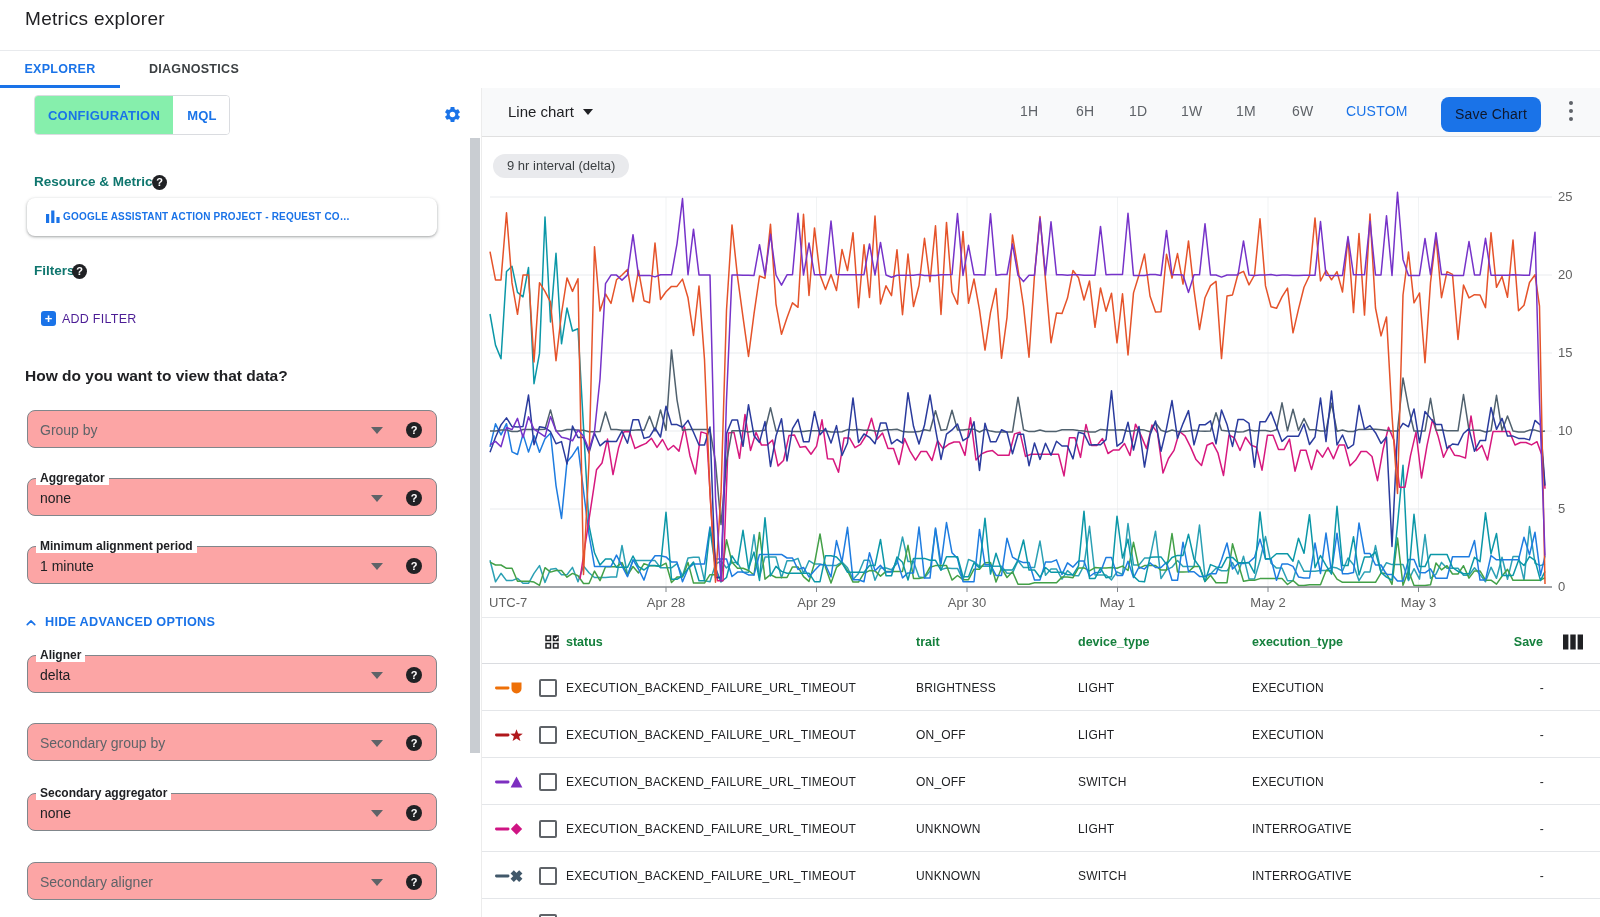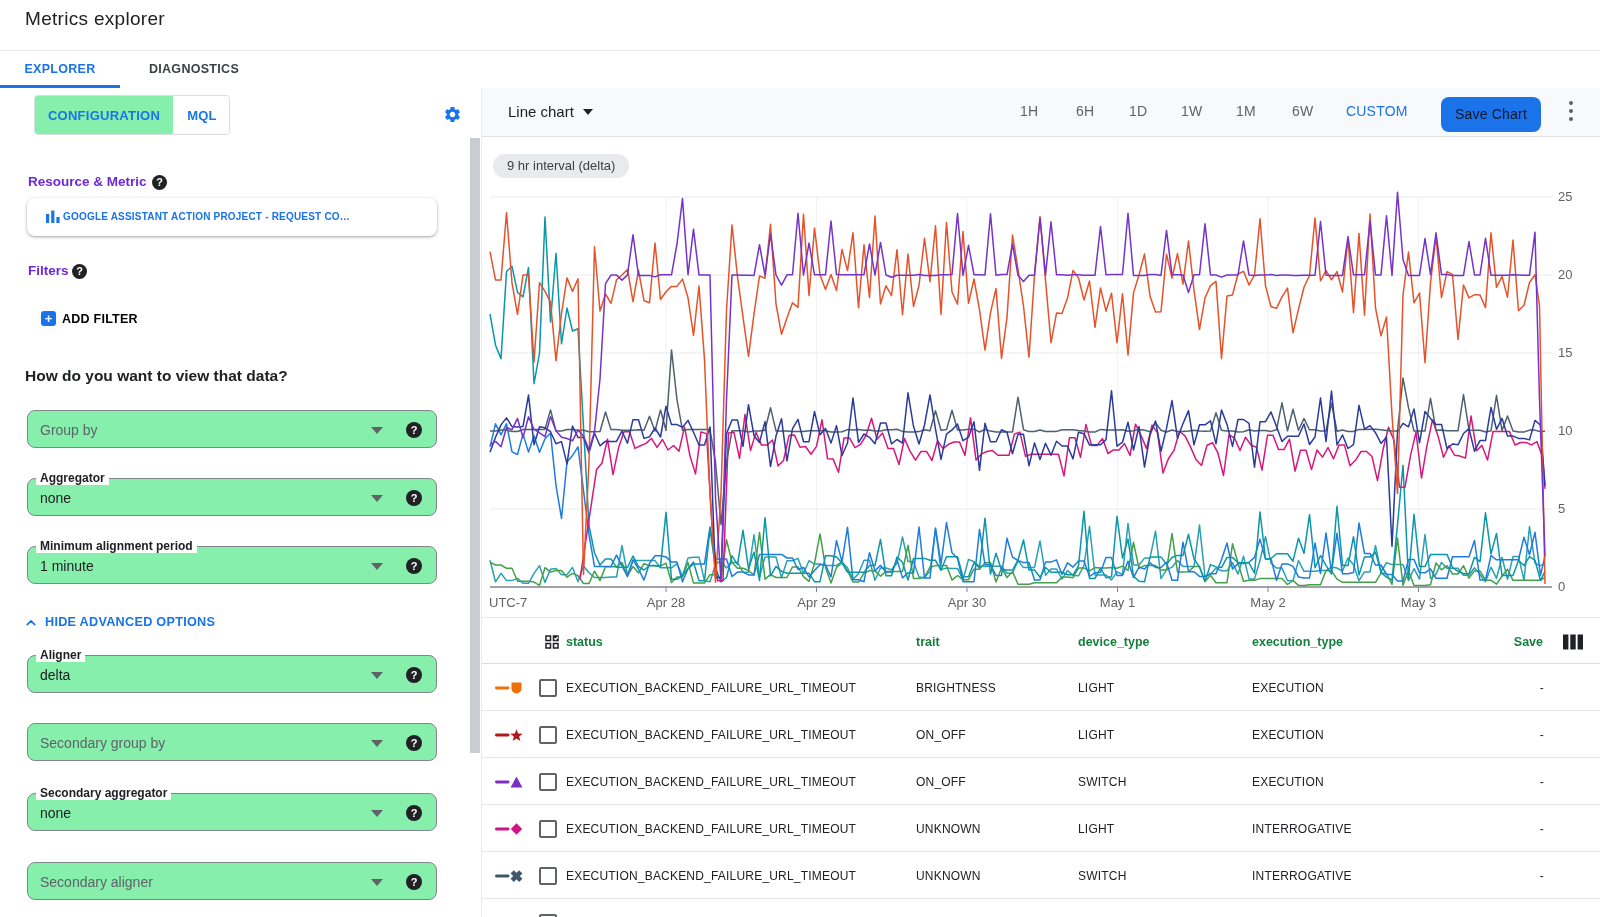--- a/index.html
+++ b/index.html
@@ -18,37 +18,37 @@
 #tabline { position:absolute; left:0; top:33px; width:120px; height:3px; background:#1a73e8; }
 
 
 #leftpanel { position:absolute; left:0; top:88px; width:470px; height:829px; background:#fff; }
 #segbox { position:absolute; left:34px; top:7px; width:196px; height:40px;
   border:1px solid #dadce0; border-radius:4px; overflow:hidden; }
 #segbox .seg1 { position:absolute; left:0; top:0; width:138px; height:40px; background:#86efac;
   color:#1a73e8; font-size:13px; font-weight:700; letter-spacing:0.25px; text-align:center; line-height:39px;}
 #segbox .seg2 { position:absolute; left:138px; top:0; width:58px; height:40px; background:#fff;
   color:#1a73e8; font-size:13px; font-weight:700; letter-spacing:0.25px; text-align:center; line-height:39px;}
-.sectionlabel { position:absolute; left:28px; font-size:13.5px; font-weight:700; color:#6d28d9; }
+.sectionlabel { position:absolute; left:34px; font-size:13.5px; font-weight:700; color:#0f766e; }
 .help { position:absolute; width:15px; height:15px; border-radius:50%; background:#202124;
   color:#fff; font-size:11px; font-weight:700; text-align:center; line-height:15px; }
 .help2 { position:absolute; right:14px; top:11px; width:16px; height:16px; border-radius:50%;
   background:#202124; color:#fff; font-size:11px; font-weight:700; text-align:center; line-height:16px; }
 #chip { position:absolute; left:27px; top:110px; width:410px; height:38px; background:#fff;
   border-radius:8px; box-shadow:0 1px 2px rgba(60,64,67,.3), 0 1px 3px 1px rgba(60,64,67,.15); }
 #chip .txt { position:absolute; left:36px; top:13px; font-size:10px; font-weight:700;
   color:#1a73e8; letter-spacing:0.2px; white-space:nowrap; }
 #addfilter { position:absolute; left:41px; top:223px; }
 #addfilter .plus { position:absolute; left:0; top:0; width:15px; height:15px; background:#1a73e8;
   border-radius:3px; color:#fff; font-size:13px; font-weight:700; text-align:center; line-height:15px; }
-#addfilter .t { position:absolute; left:21px; top:1px; white-space:nowrap; font-size:12.5px; font-weight:700;
-  color:#000000; letter-spacing:0.25px; }
+#addfilter .t { position:absolute; left:21px; top:1px; white-space:nowrap; font-size:12.5px; font-weight:400;
+  color:#4c1d95; letter-spacing:0.25px; }
 #howdo { position:absolute; left:25px; top:279px; font-size:15.5px; font-weight:700; color:#202124; }
 .selbox { position:absolute; left:27px; width:410px; height:38px; border:1px solid #80868b;
-  border-radius:8px; background:#86efac; }
+  border-radius:8px; background:#fca5a5; }
 .sellabel { position:absolute; left:8px; top:-7px; background:#fff; padding:0 4px;
   font-size:12px; font-weight:700; color:#202124; line-height:13px; }
 .selval { position:absolute; left:12px; top:11px; font-size:14px; color:#202124; }
 .selph { position:absolute; left:12px; top:11px; font-size:14px; color:#5f6368; }
 .caret { position:absolute; right:53px; top:16px; width:0; height:0;
   border-left:6px solid transparent; border-right:6px solid transparent; border-top:7px solid #5f6368; }
 #hideadv { position:absolute; left:26px; top:527px; color:#1a73e8; font-size:12.7px;
   font-weight:700; letter-spacing:0.25px; }
 #hideadv .chev { position:absolute; left:0; top:3px; width:10px; height:10px; }
 #hideadv .t { position:absolute; left:19px; top:0; white-space:nowrap; }

